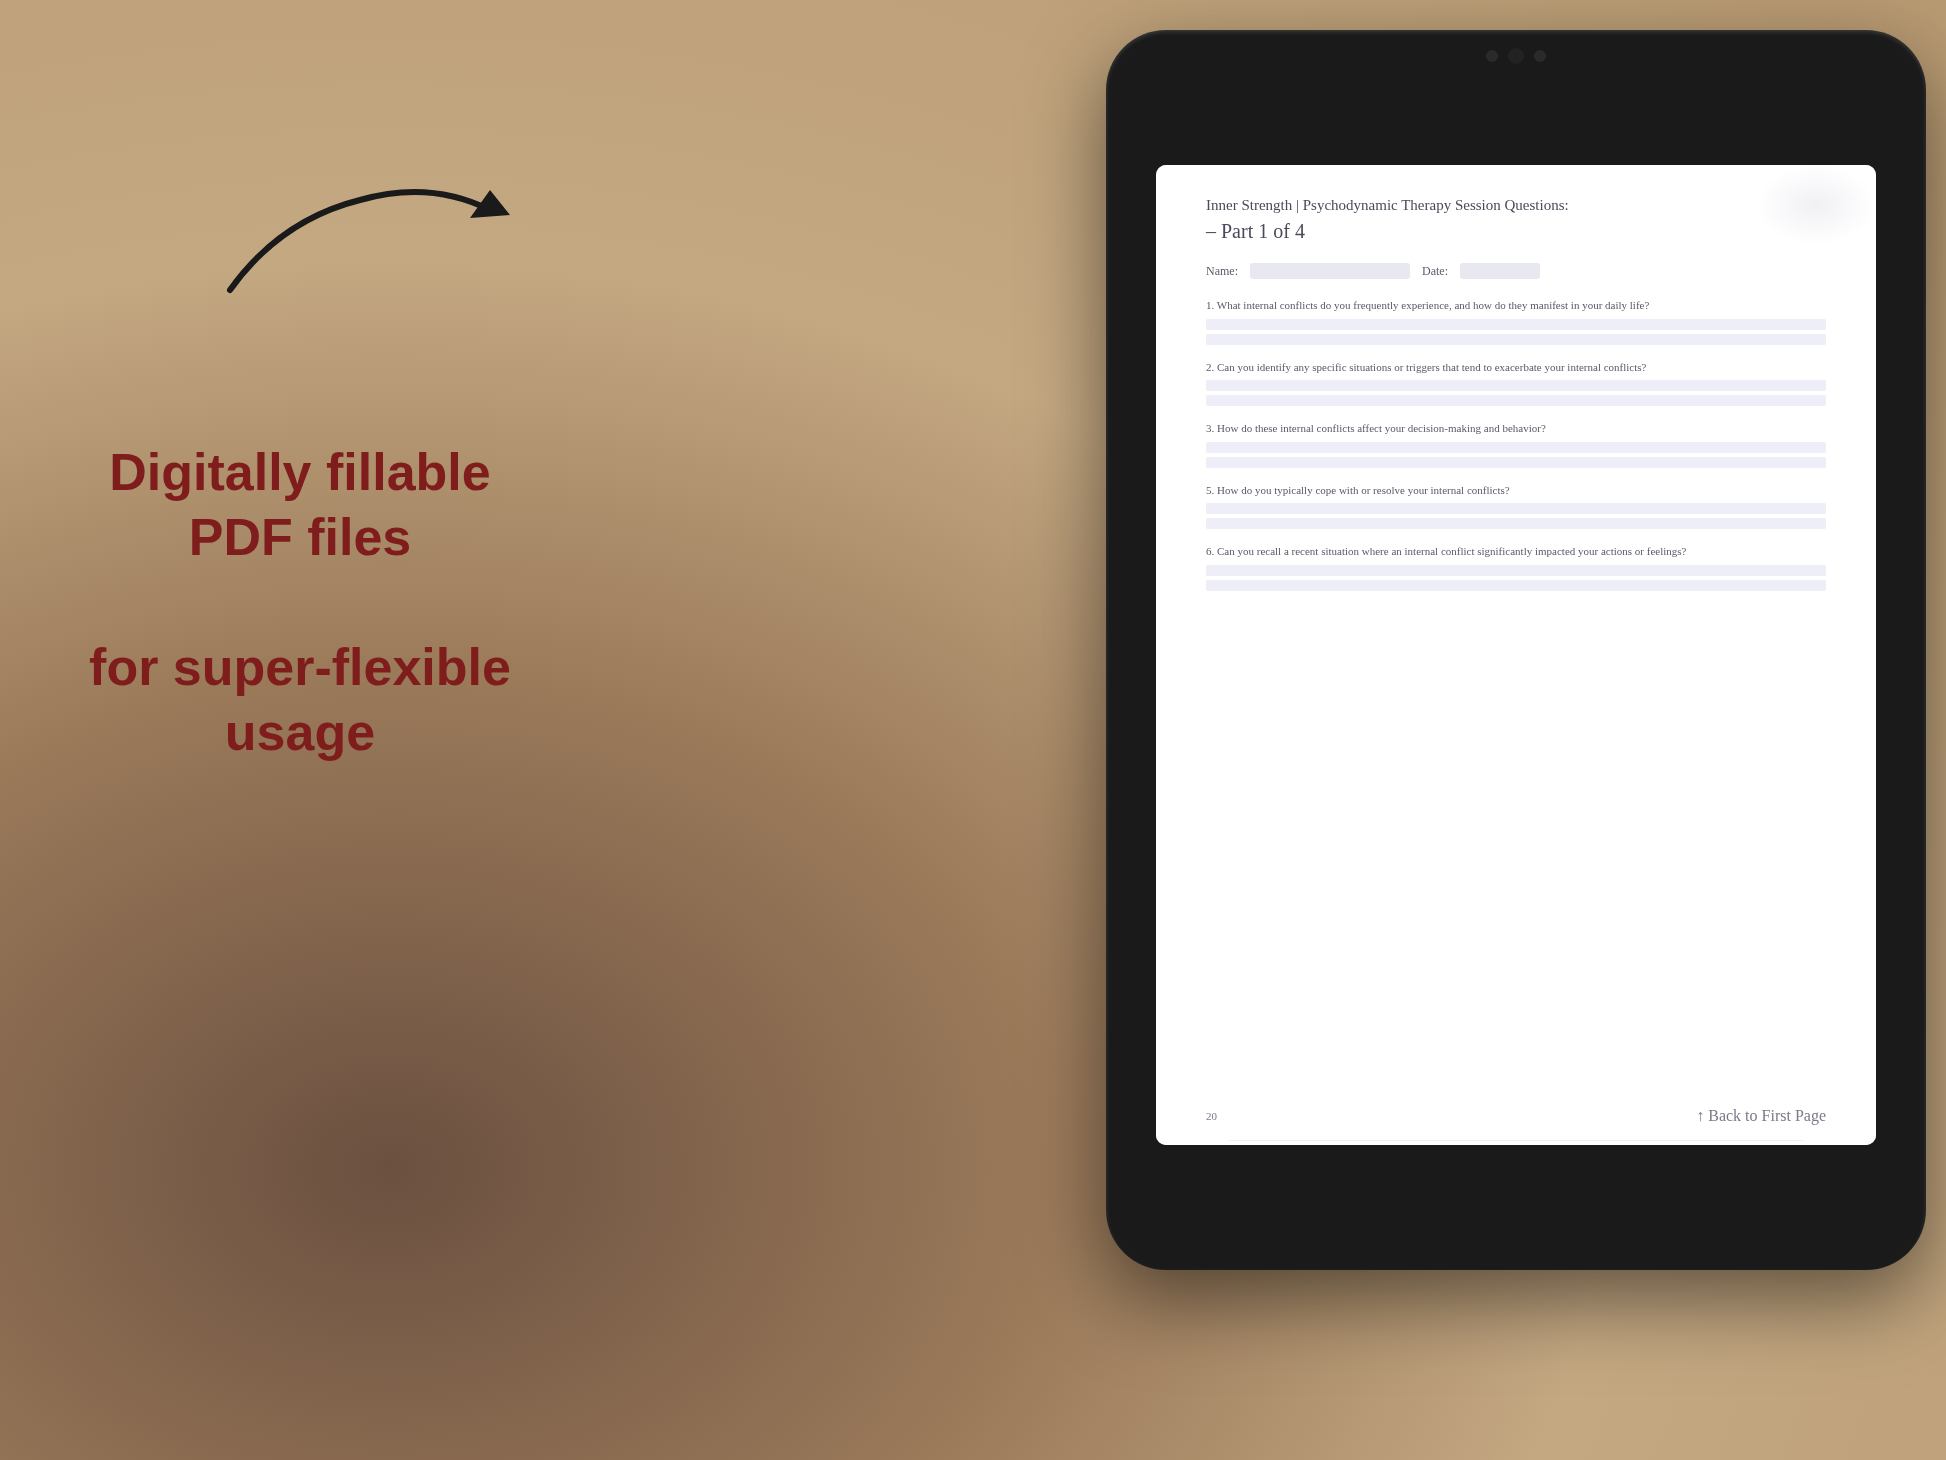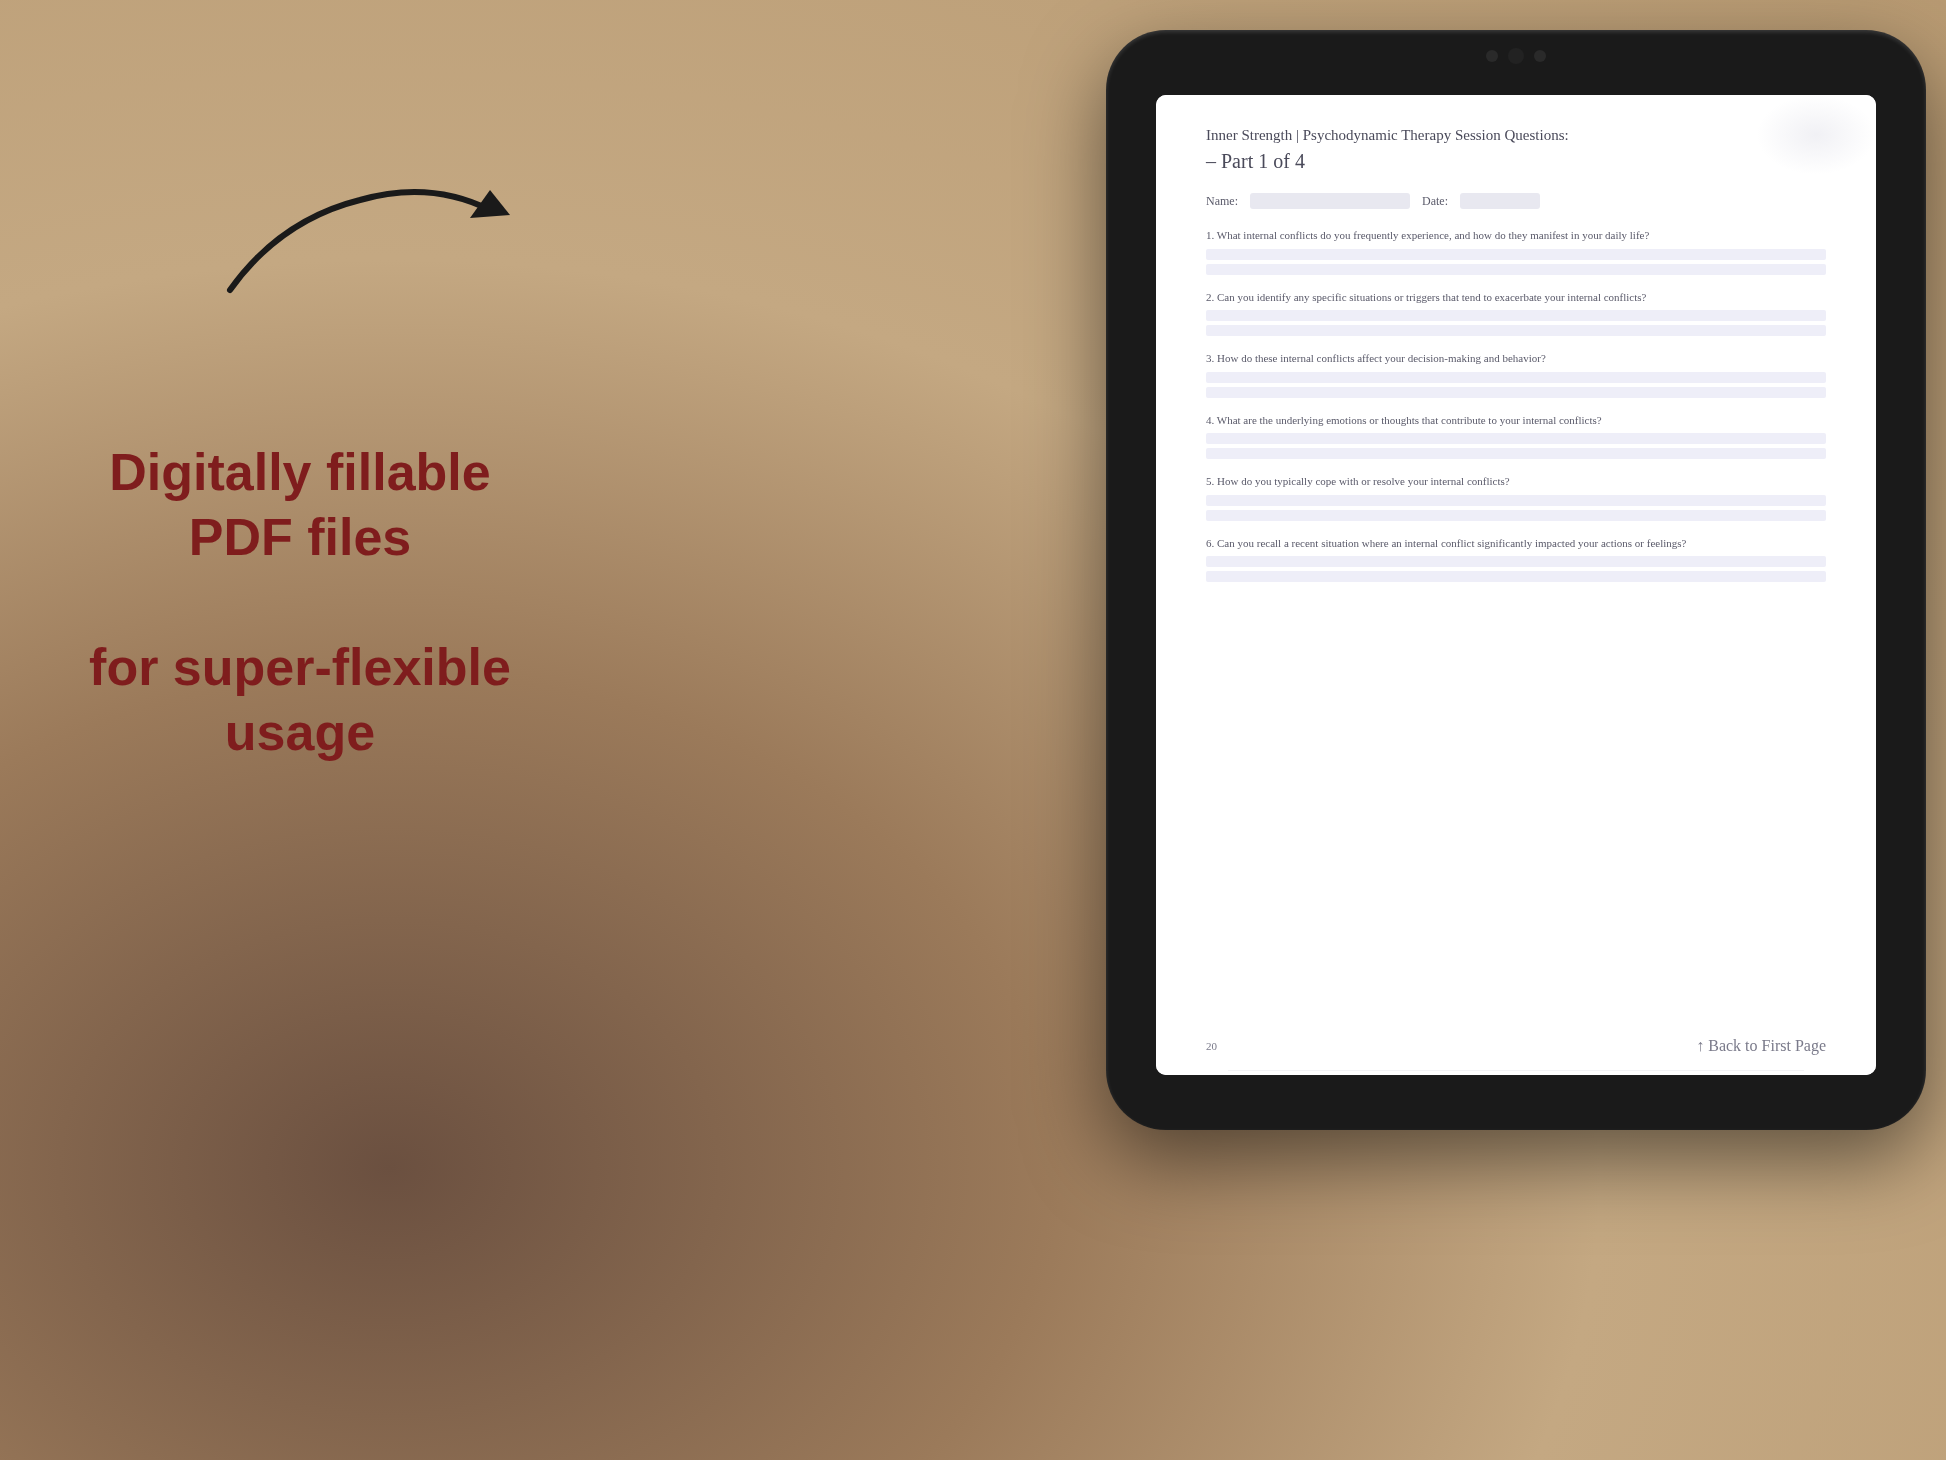--- a/index.html
+++ b/index.html
@@ -55,21 +55,21 @@
       text-align: center;
       margin-top: 160px;
     }
 
     
     .tablet-wrapper {
       position: absolute;
       right: 20px;
       top: 30px;
       width: 820px;
-      height: 1100px;
+      height: 1240px;
       z-index: 3;
     }
 
     .tablet-outer {
       width: 100%;
       height: 100%;
       background: #1a1a1a;
       border-radius: 60px;
       box-shadow: 0 30px 80px rgba(0,0,0,0.5), inset 0 2px 4px rgba(255,255,255,0.15);
       position: relative;
@@ -305,27 +305,20 @@
         </div>
 
         <div class="pdf-question-block">
           <div class="pdf-question-text">3. How do these internal conflicts affect your decision-making and behavior?</div>
           <div class="pdf-answer-lines">
             <div class="pdf-answer-line"></div>
             <div class="pdf-answer-line"></div>
           </div>
         </div>
 
-        <div class="pdf-question-block">
-          <div class="pdf-question-text">4. What are the underlying emotions or thoughts that contribute to your internal conflicts?</div>
-          <div class="pdf-answer-lines">
-            <div class="pdf-answer-line"></div>
-            <div class="pdf-answer-line"></div>
-          </div>
-        </div>
 
         <div class="pdf-question-block">
           <div class="pdf-question-text">5. How do you typically cope with or resolve your internal conflicts?</div>
           <div class="pdf-answer-lines">
             <div class="pdf-answer-line"></div>
             <div class="pdf-answer-line"></div>
           </div>
         </div>
 
         <div class="pdf-question-block">

